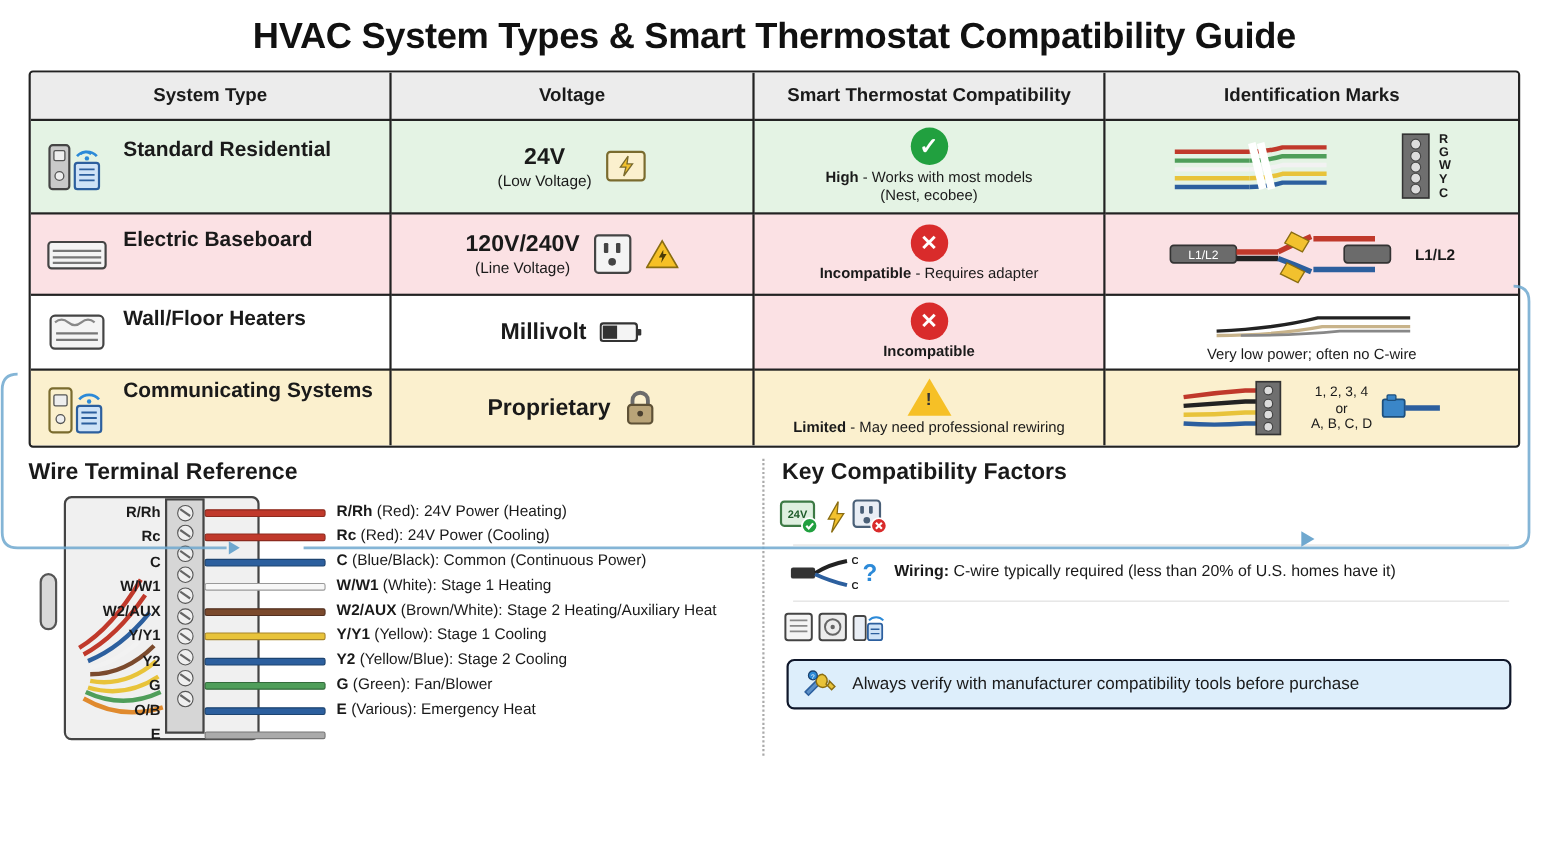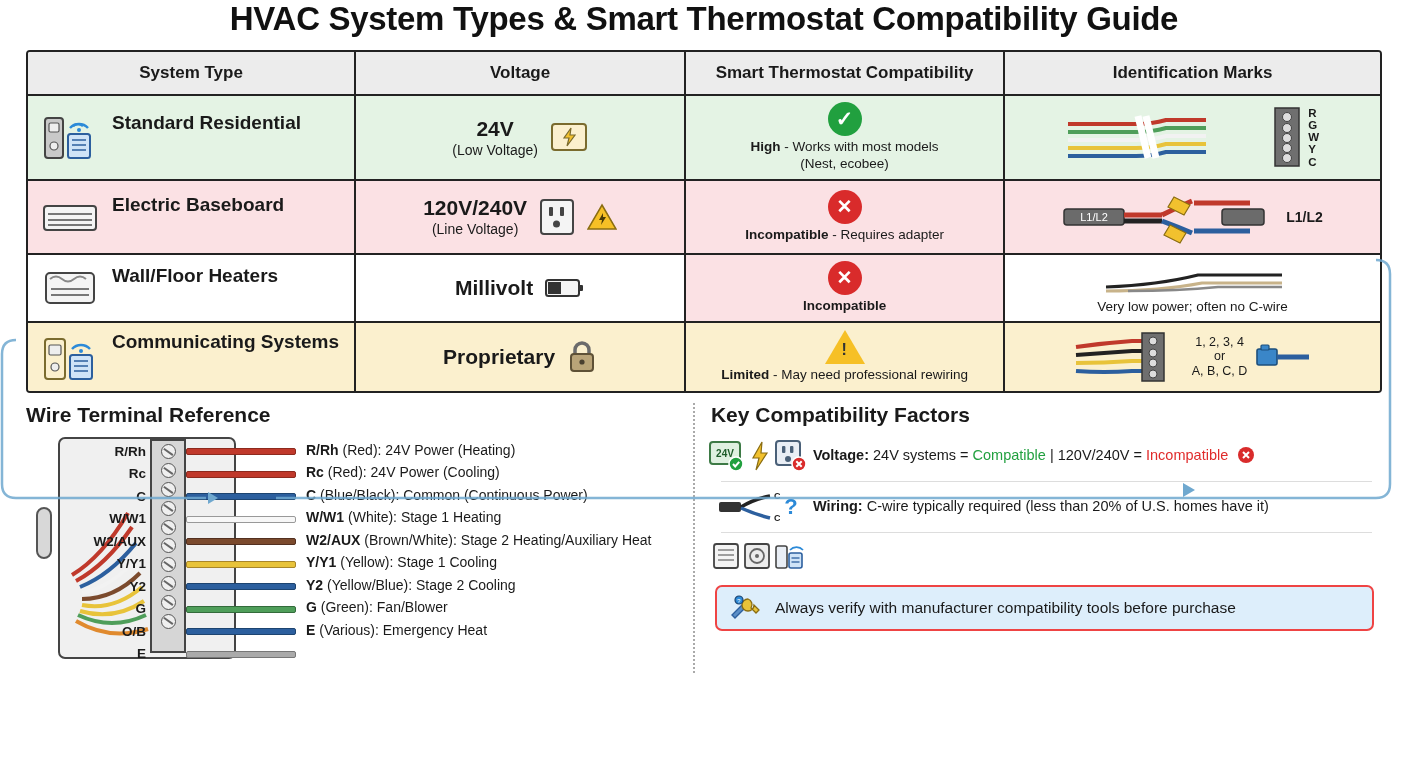--- a/index.html
+++ b/index.html
@@ -12,20 +12,21 @@
     color: #1a1a1a;
     overflow: hidden;
     position: relative;
   }
 
   .page-title {
     text-align: center;
     font-size: 33px;
     font-weight: bold;
     letter-spacing: -0.3px;
+    padding-top: 14px;
     padding-bottom: 12px;
     color: #111;
   }
 
   
   .table-wrap {
     margin: 0 26px;
     border: 2px solid #222;
     border-radius: 4px;
     overflow: hidden;
@@ -154,21 +155,21 @@
   .factor-text { font-size: 14.5px; line-height: 1.3; }
   .factor-text b { font-weight: bold; }
   .ok-text { color: #21a03f; }
   .bad-text { color: #e02b2b; }
 
   .hr-thin { border-top: 1px solid #ddd; margin: 4px 10px; }
 
   .note-bar {
     margin: 10px 8px 0 4px;
     background: #ddeefb;
-    border: 2px solid #ef4444;
+    border: 2px solid #0f172a;
     border-radius: 7px;
     padding: 8px 12px;
     display: flex; align-items: center; gap: 12px;
     font-size: 15.5px;
   }
 
   
   svg { display: block; }
 </style>
 </head>
@@ -582,29 +583,20 @@
         </span>
         <span>
           <svg width="34" height="34" viewBox="0 0 34 34">
             <rect x="2" y="2" width="24" height="24" rx="3" fill="#e9eef5" stroke="#4a6078" stroke-width="2"></rect>
             <rect x="8" y="7" width="3.4" height="7" rx="1" fill="#4a6078"></rect>
             <rect x="16" y="7" width="3.4" height="7" rx="1" fill="#4a6078"></rect>
             <circle cx="14" cy="20" r="3" fill="#4a6078"></circle>
             <circle cx="25" cy="25" r="7" fill="#d92b2b" stroke="#fff" stroke-width="1.6"></circle>
             <path d="M22.3 22.3 l5.4 5.4 M27.7 22.3 l-5.4 5.4" stroke="#fff" stroke-width="2"></path>
           </svg>
-        </span>
-      </div>
-      <div class="factor-text">
-        <b>Voltage:</b><span> 24V systems = </span><span class="ok-text">Compatible</span><span>  |  120V/240V = </span><span class="bad-text">Incompatible</span>
-        <span style="display:inline-block;vertical-align:-4px;margin-left:5px;">
-          <svg width="18" height="18" viewBox="0 0 18 18">
-              <circle cx="9" cy="9" r="8" fill="#d92b2b"></circle>
-              <path d="M6 6 l6 6 M12 6 l-6 6" stroke="#fff" stroke-width="2"></path>
-            </svg>
         </span>
       </div>
     </div>
 
     <div class="hr-thin"></div>
 
     <div class="factor">
       <div class="factor-icons">
         <span>
           <svg width="62" height="34" viewBox="0 0 62 34">

